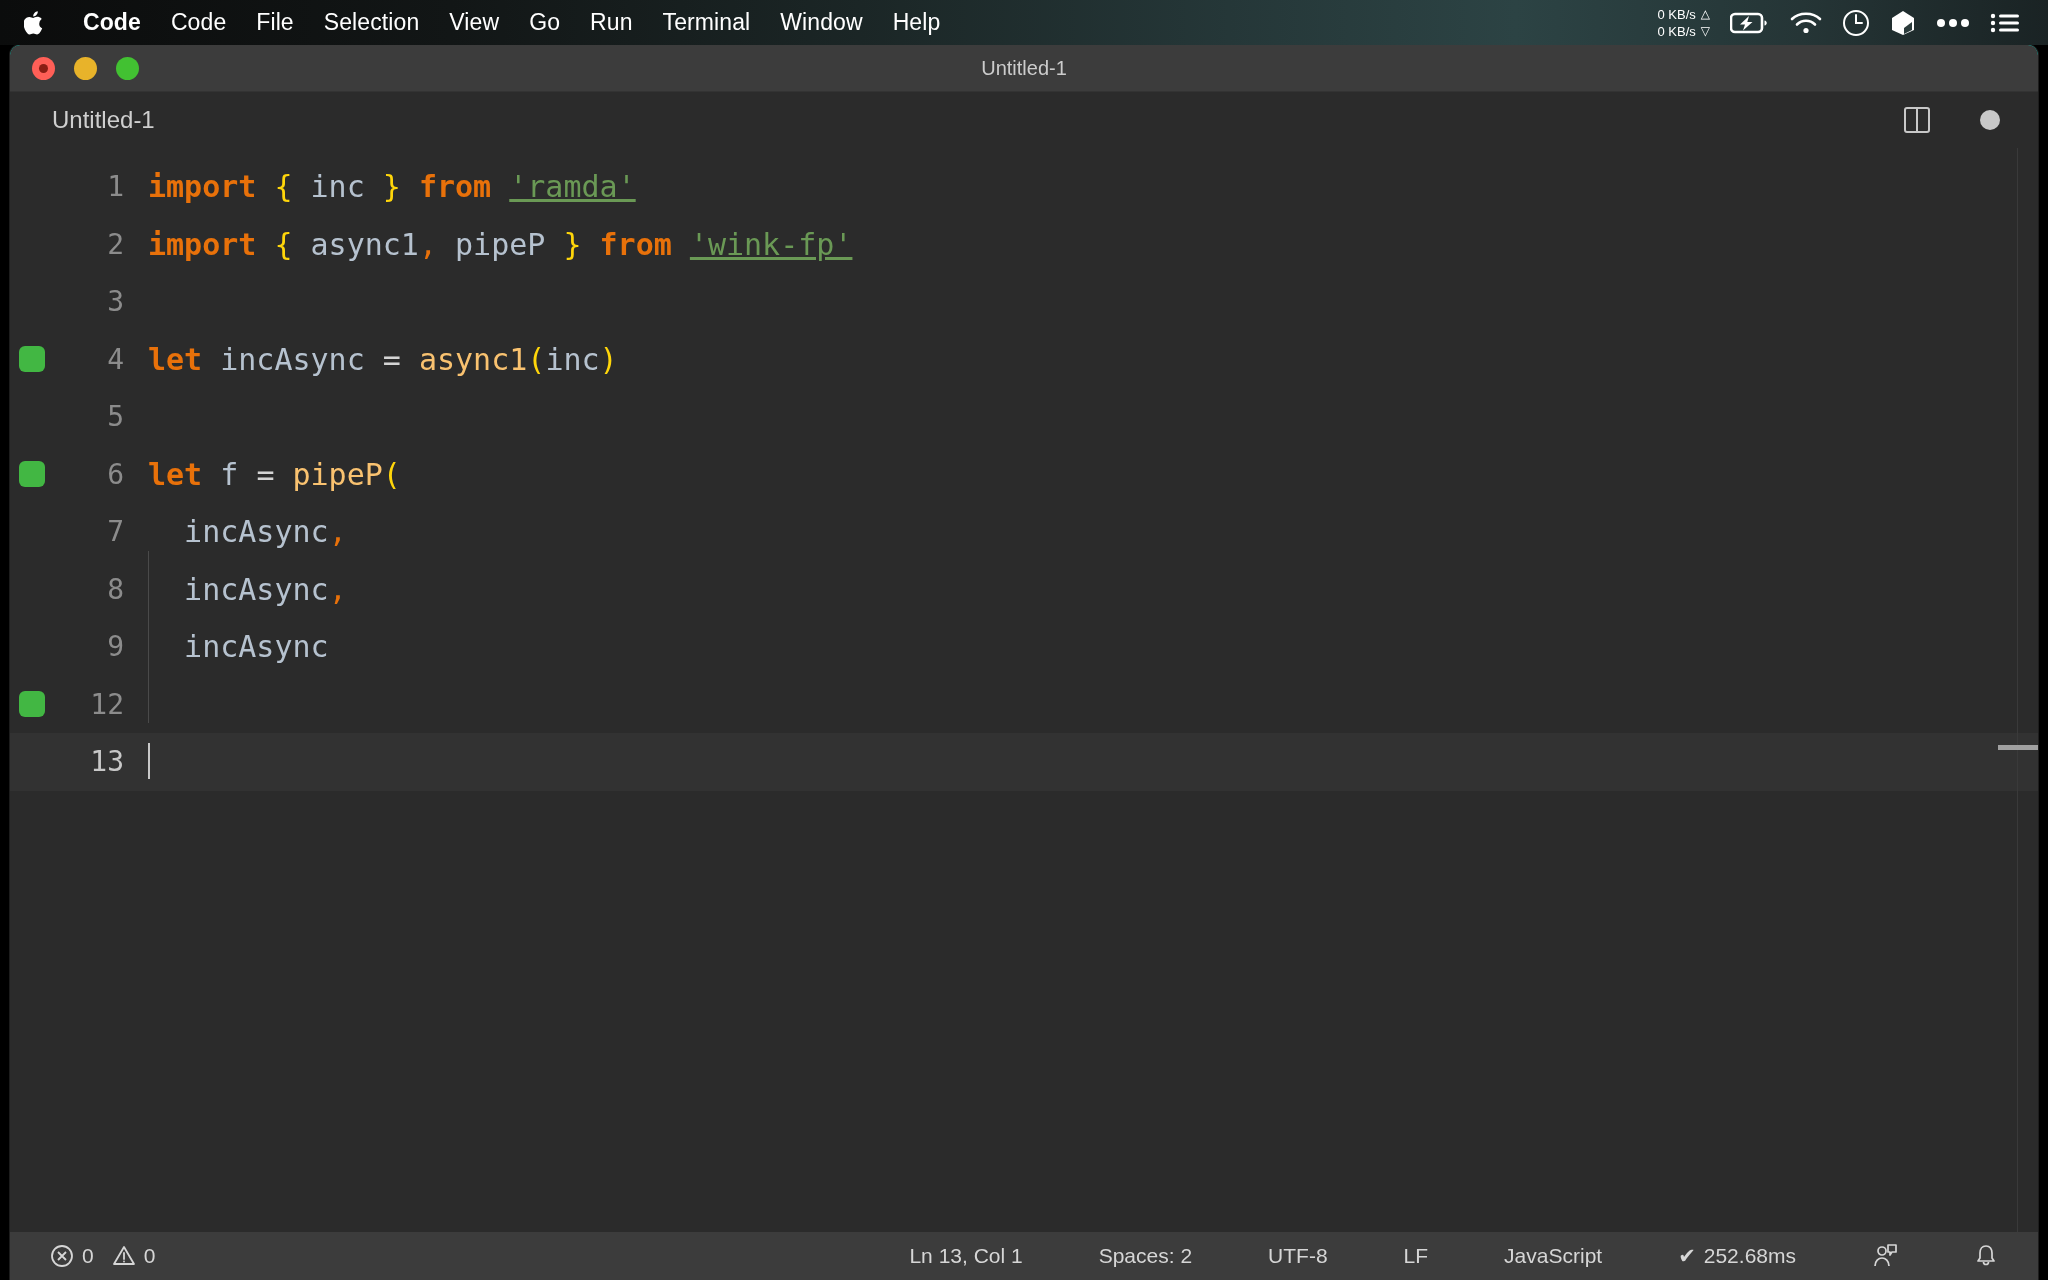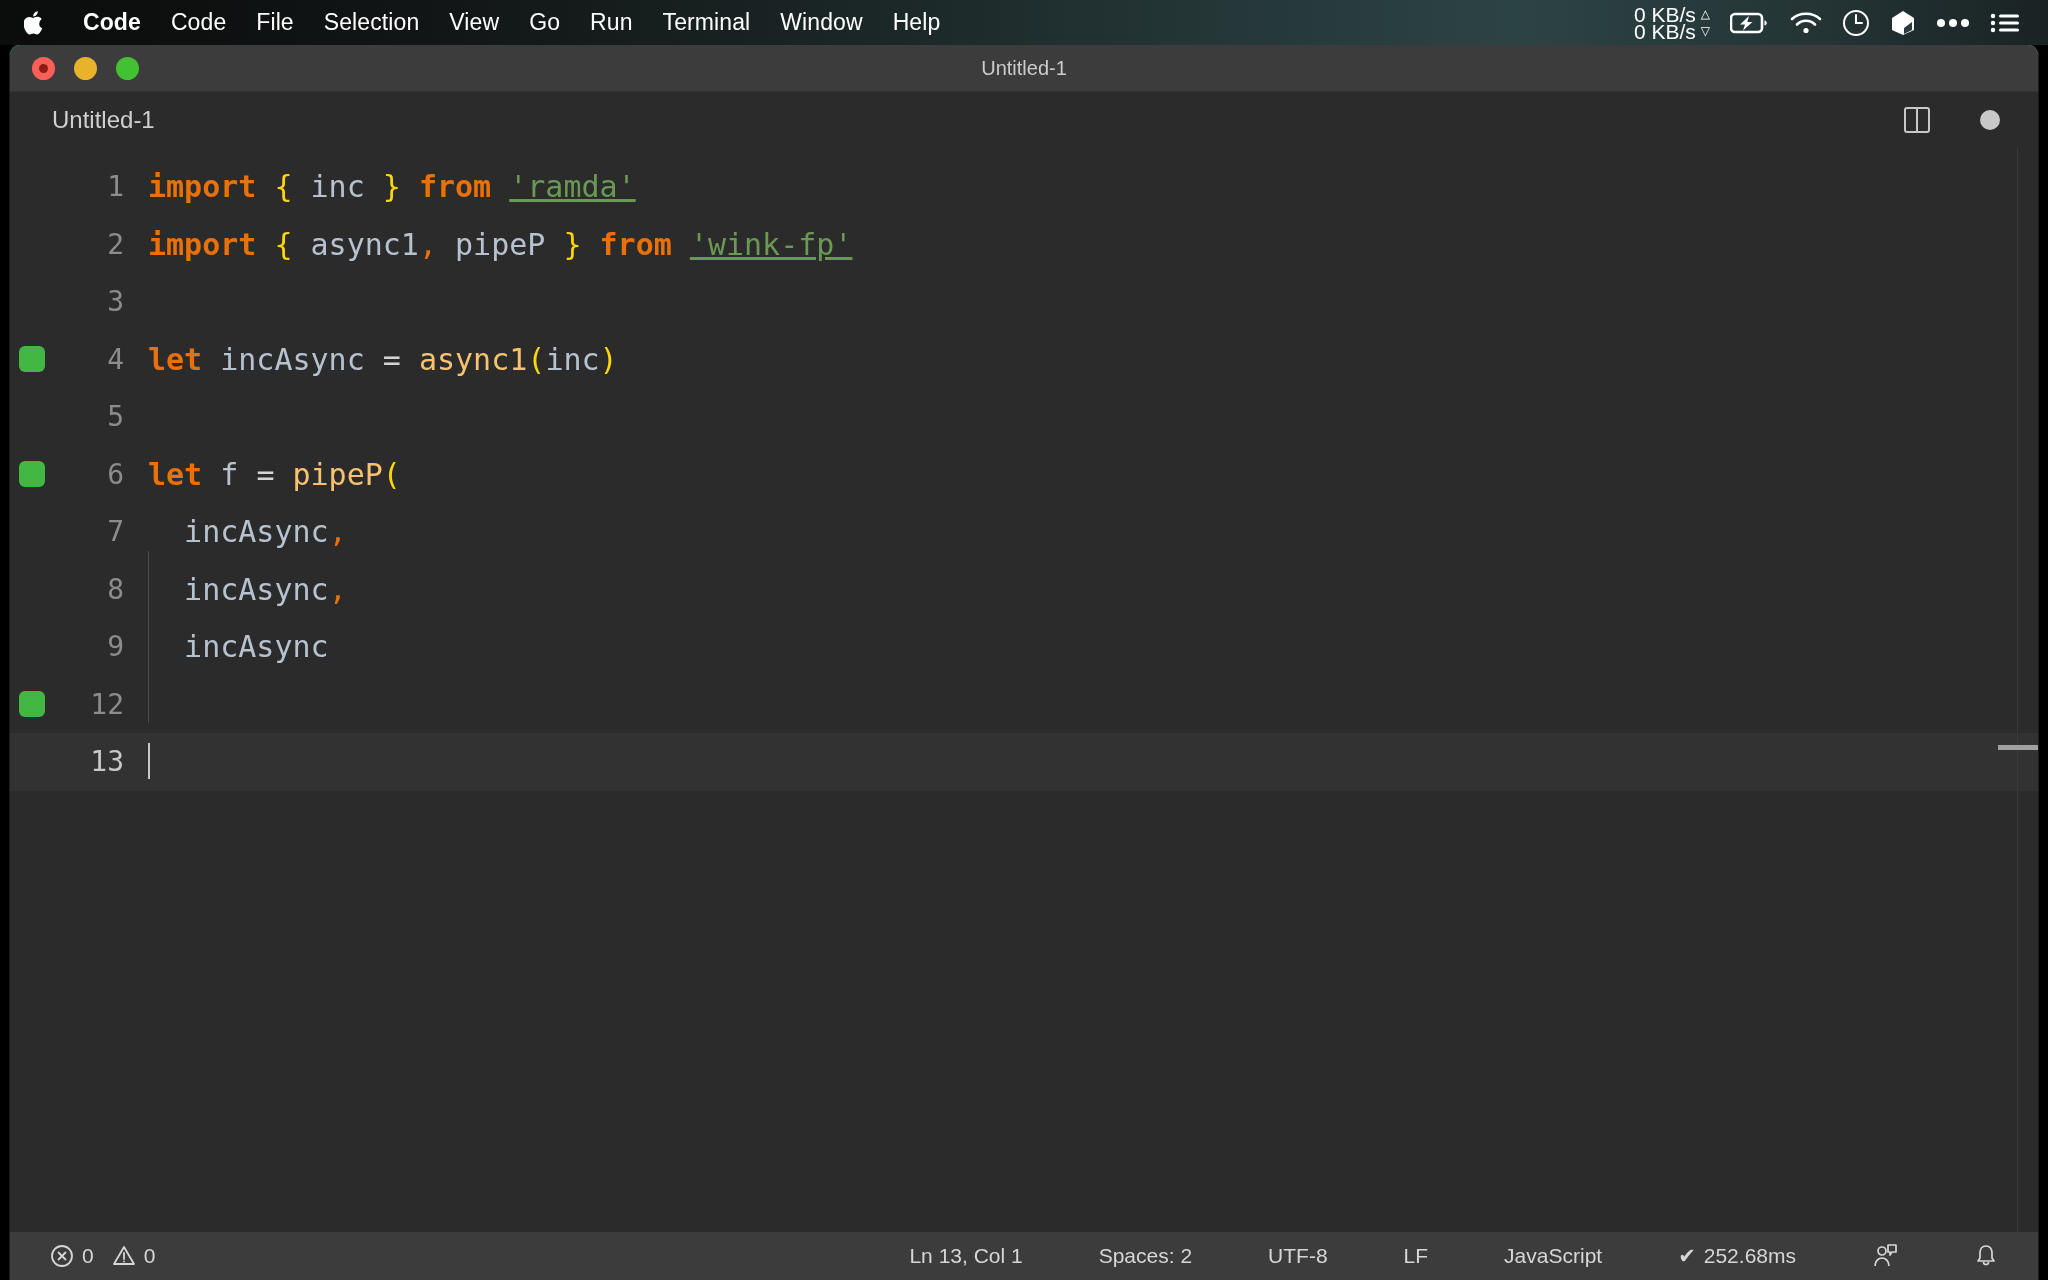--- a/index.html
+++ b/index.html
@@ -55,21 +55,21 @@
     padding-right: 14px;
   }
   .netspeed {
     display: flex;
     align-items: center;
     gap: 5px;
   }
   .netspeed-nums {
     display: flex;
     flex-direction: column;
-    font-size: 21px;
+    font-size: 13px;
     line-height: 17px;
     color: #fff;
     text-align: right;
   }
   .netspeed-arrows {
     display: flex;
     flex-direction: column;
     font-size: 12px;
     line-height: 17px;
     color: #fff;

